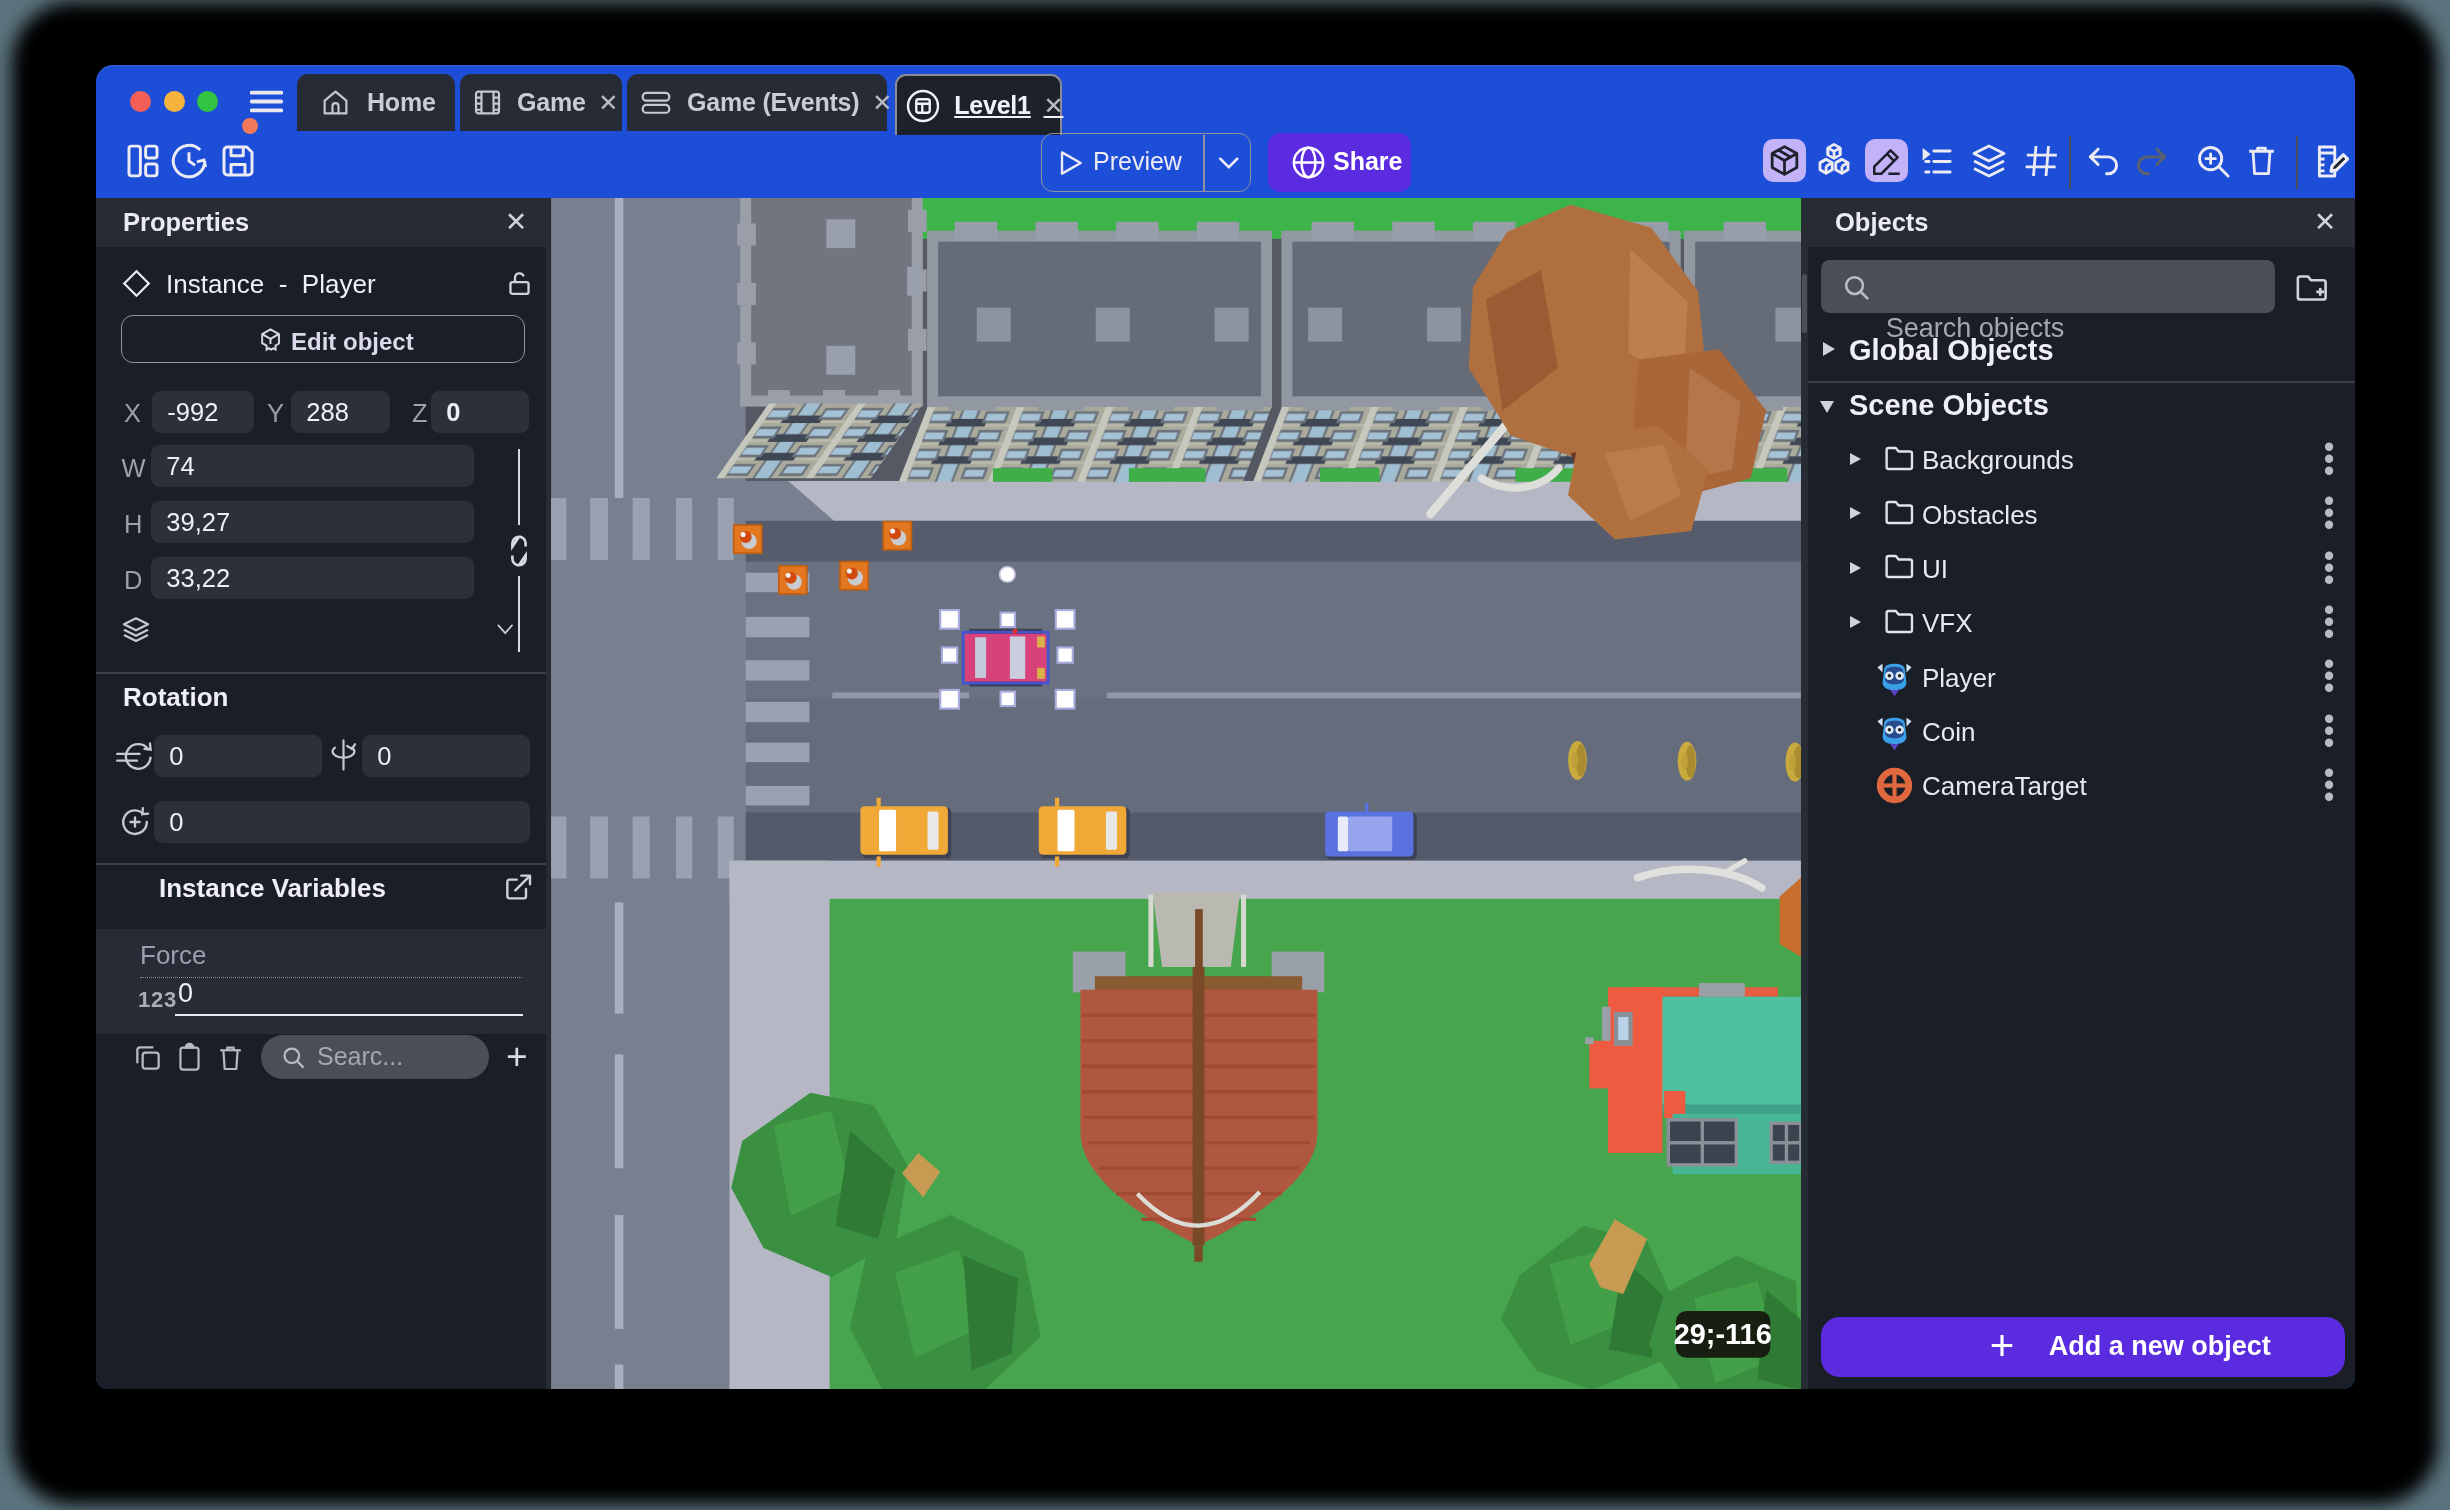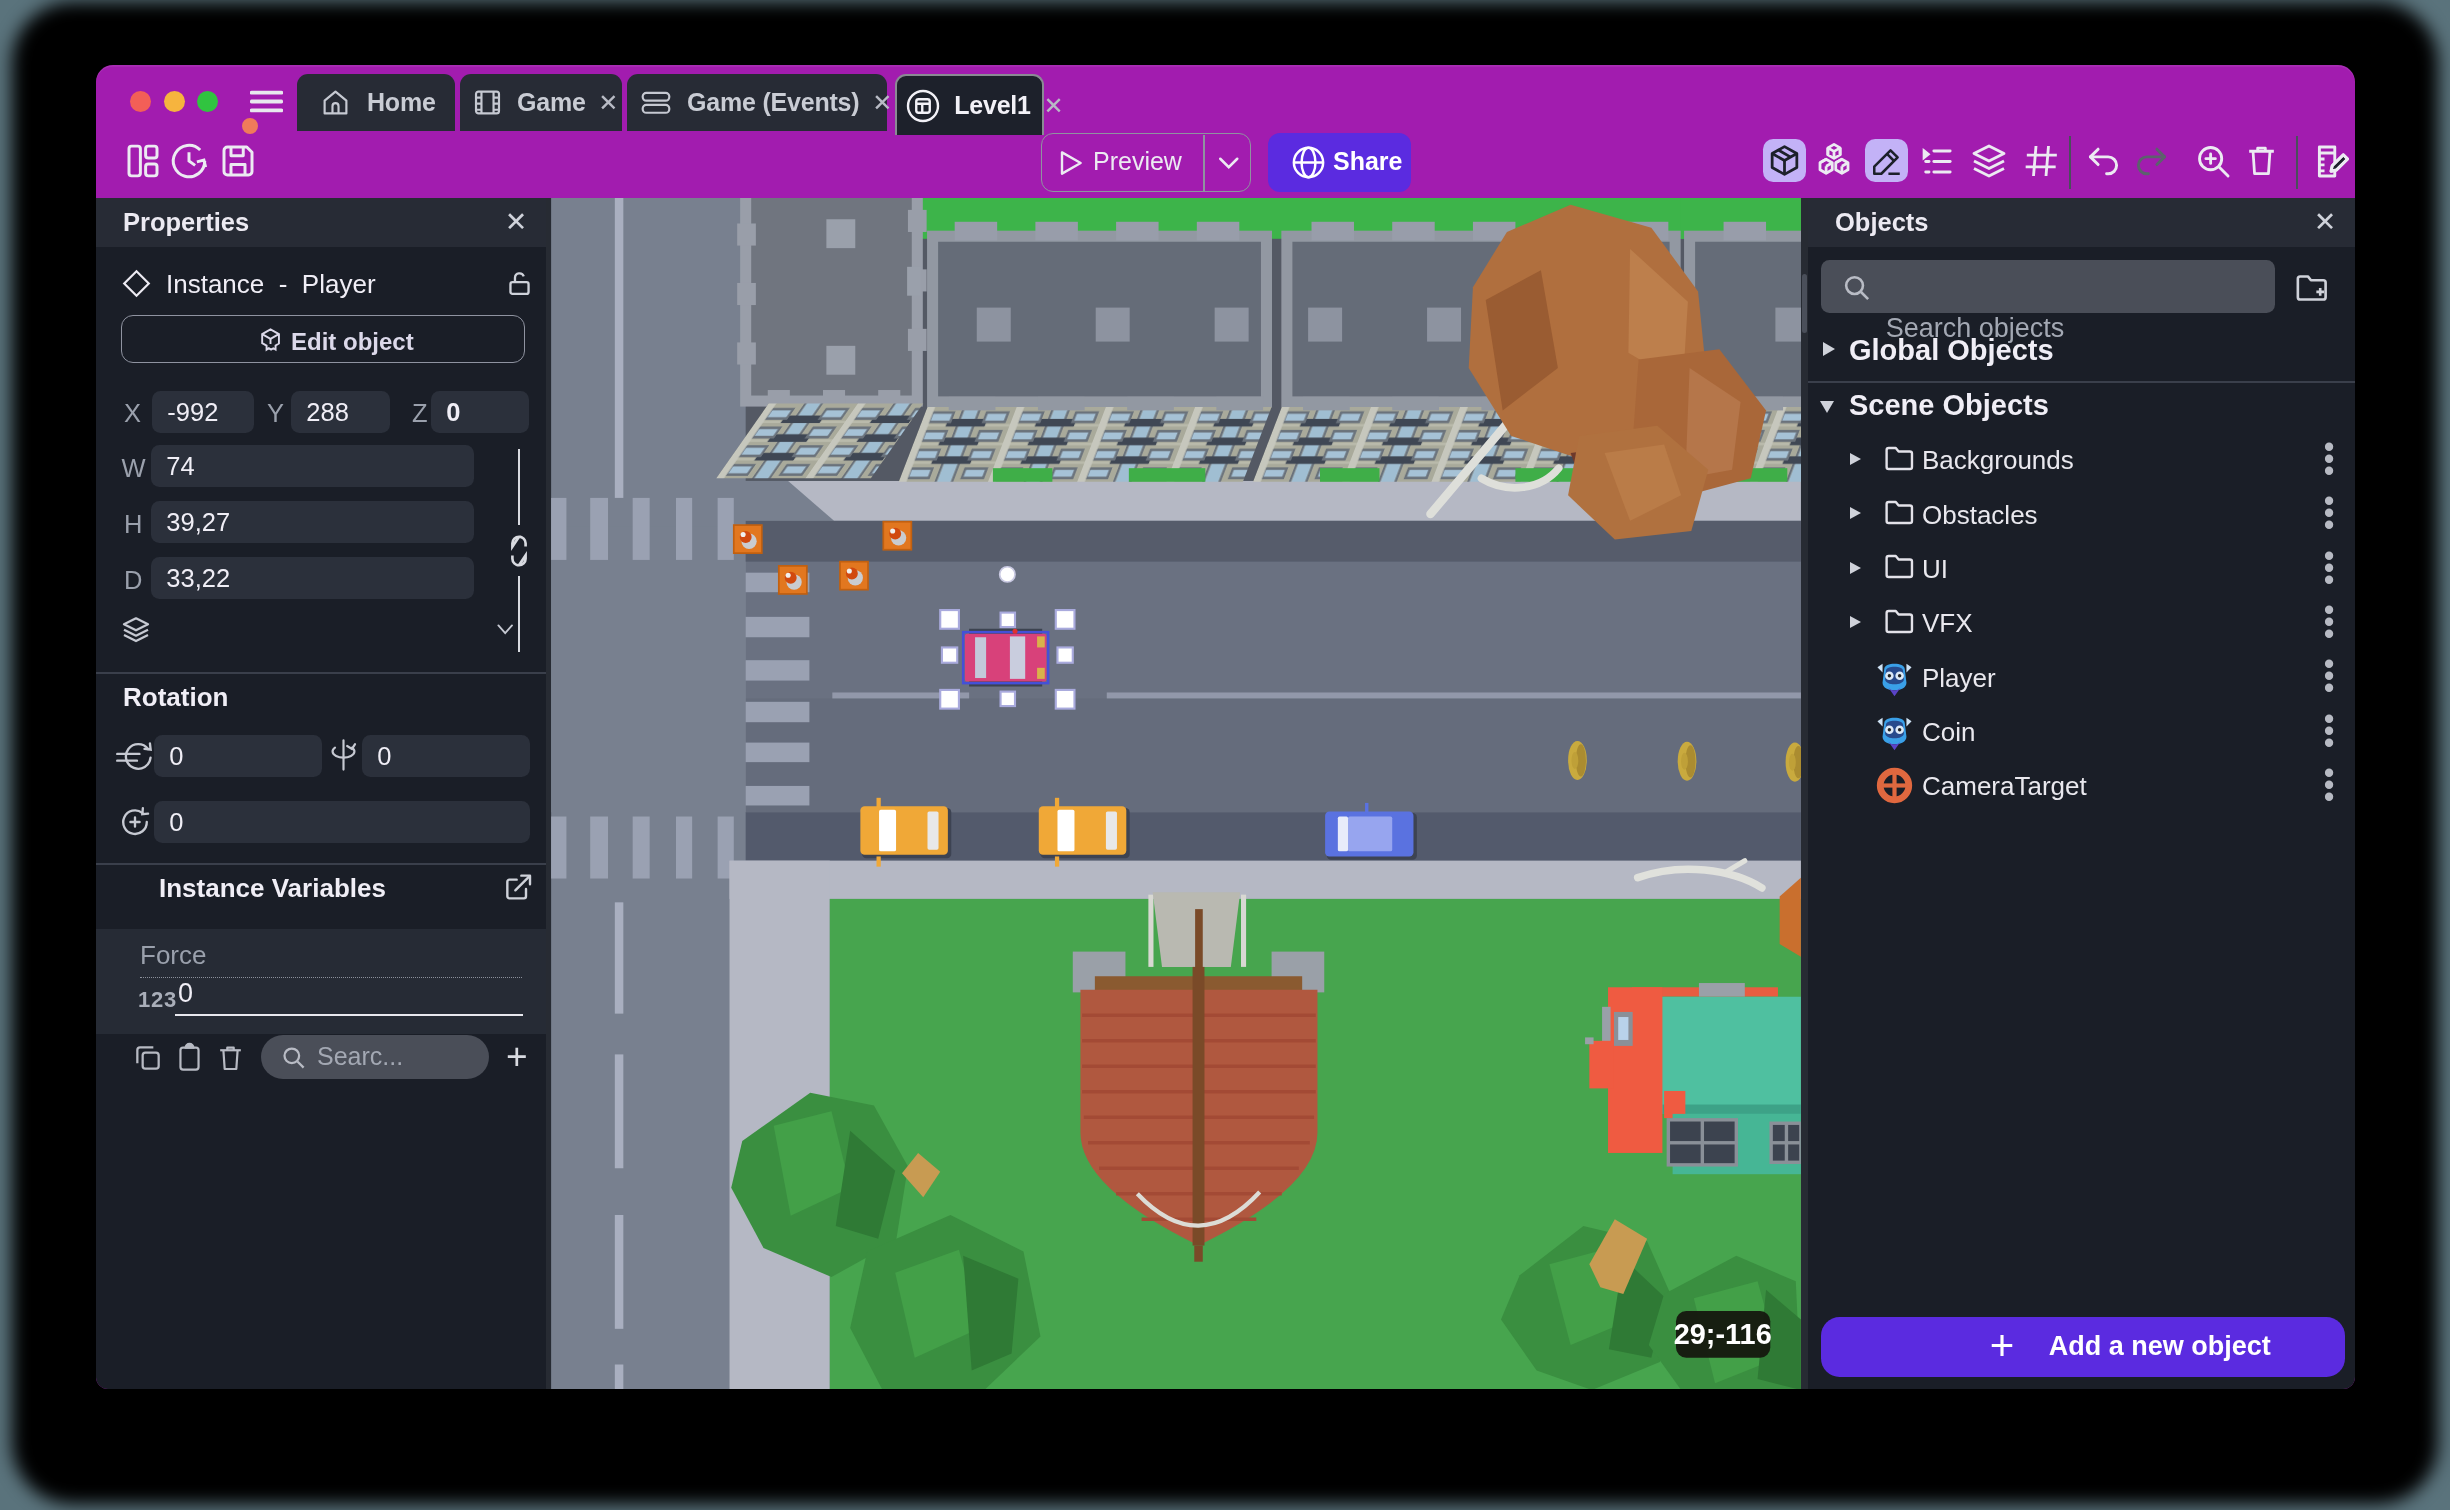--- a/index.html
+++ b/index.html
@@ -4,21 +4,21 @@
 <style>
   * { margin:0; padding:0; box-sizing:border-box; }
   html,body { width:2450px; height:1510px; background:#5a737c; overflow:hidden; }
   body { font-family:"Liberation Sans", sans-serif; }
   .shadow {
     position:absolute; left:12px; top:1.7px; width:2426px; height:1502px;
     background:#000; border-radius:61px; filter:blur(8.5px);
   }
   .window {
     position:absolute; left:96px; top:65px; width:2259px; height:1324px;
-    background:#a21caf; border-radius:17px 17px 12px 12px; overflow:hidden;
+    background:#1d4ed8; border-radius:17px 17px 12px 12px; overflow:hidden;
     box-shadow: inset 0 1.7px 0 rgba(255,255,255,0.08);
   }
   .abs { position:absolute; }
   
   .dot { position:absolute; top:26px; width:21px; height:21px; border-radius:50%; }
   .tab {
     position:absolute; top:9.3px; height:57px; border-radius:11px 11px 0 0;
     background:#272b35; color:#c9ccd4; display:flex; align-items:center;
     font-size:25px; font-weight:600; white-space:nowrap; letter-spacing:-0.2px;
   }
@@ -81,21 +81,21 @@
       <span class="x">✕</span>
   </div>
   <div class="tab" style="left:531px; width:260px; padding-left:12.7px;">
     <svg width="32" height="29" viewBox="0 0 26 24" fill="none" stroke="#c6c9d2" stroke-width="1.8">
         <rect x="2" y="4" width="22" height="6.5" rx="3"></rect>
         <rect x="2" y="14" width="22" height="6.5" rx="3"></rect>
       </svg>
     <span style="margin-left:15.3px">Game (Events)</span>
       <span class="x">✕</span>
   </div>
-  <div class="tab active" style="left:799px; width:149px; padding-left:7.6px;">
+  <div class="tab active" style="left:799px; width:167px; padding-left:7.6px;text-decoration:underline;">
     <svg width="36" height="36" viewBox="0 0 24 24" fill="none" stroke="#f2f1f7" stroke-width="1.6">
         <circle cx="12" cy="12" r="10"></circle>
         <rect x="7.5" y="7.5" width="9" height="9" rx="1.5"></rect>
         <line x1="7.5" y1="10.5" x2="16.5" y2="10.5"></line>
         <line x1="11.5" y1="10.5" x2="11.5" y2="16.5"></line>
       </svg>
     <span style="margin-left:13.6px">Level1</span>
       <span class="x">✕</span>
   </div>
 

